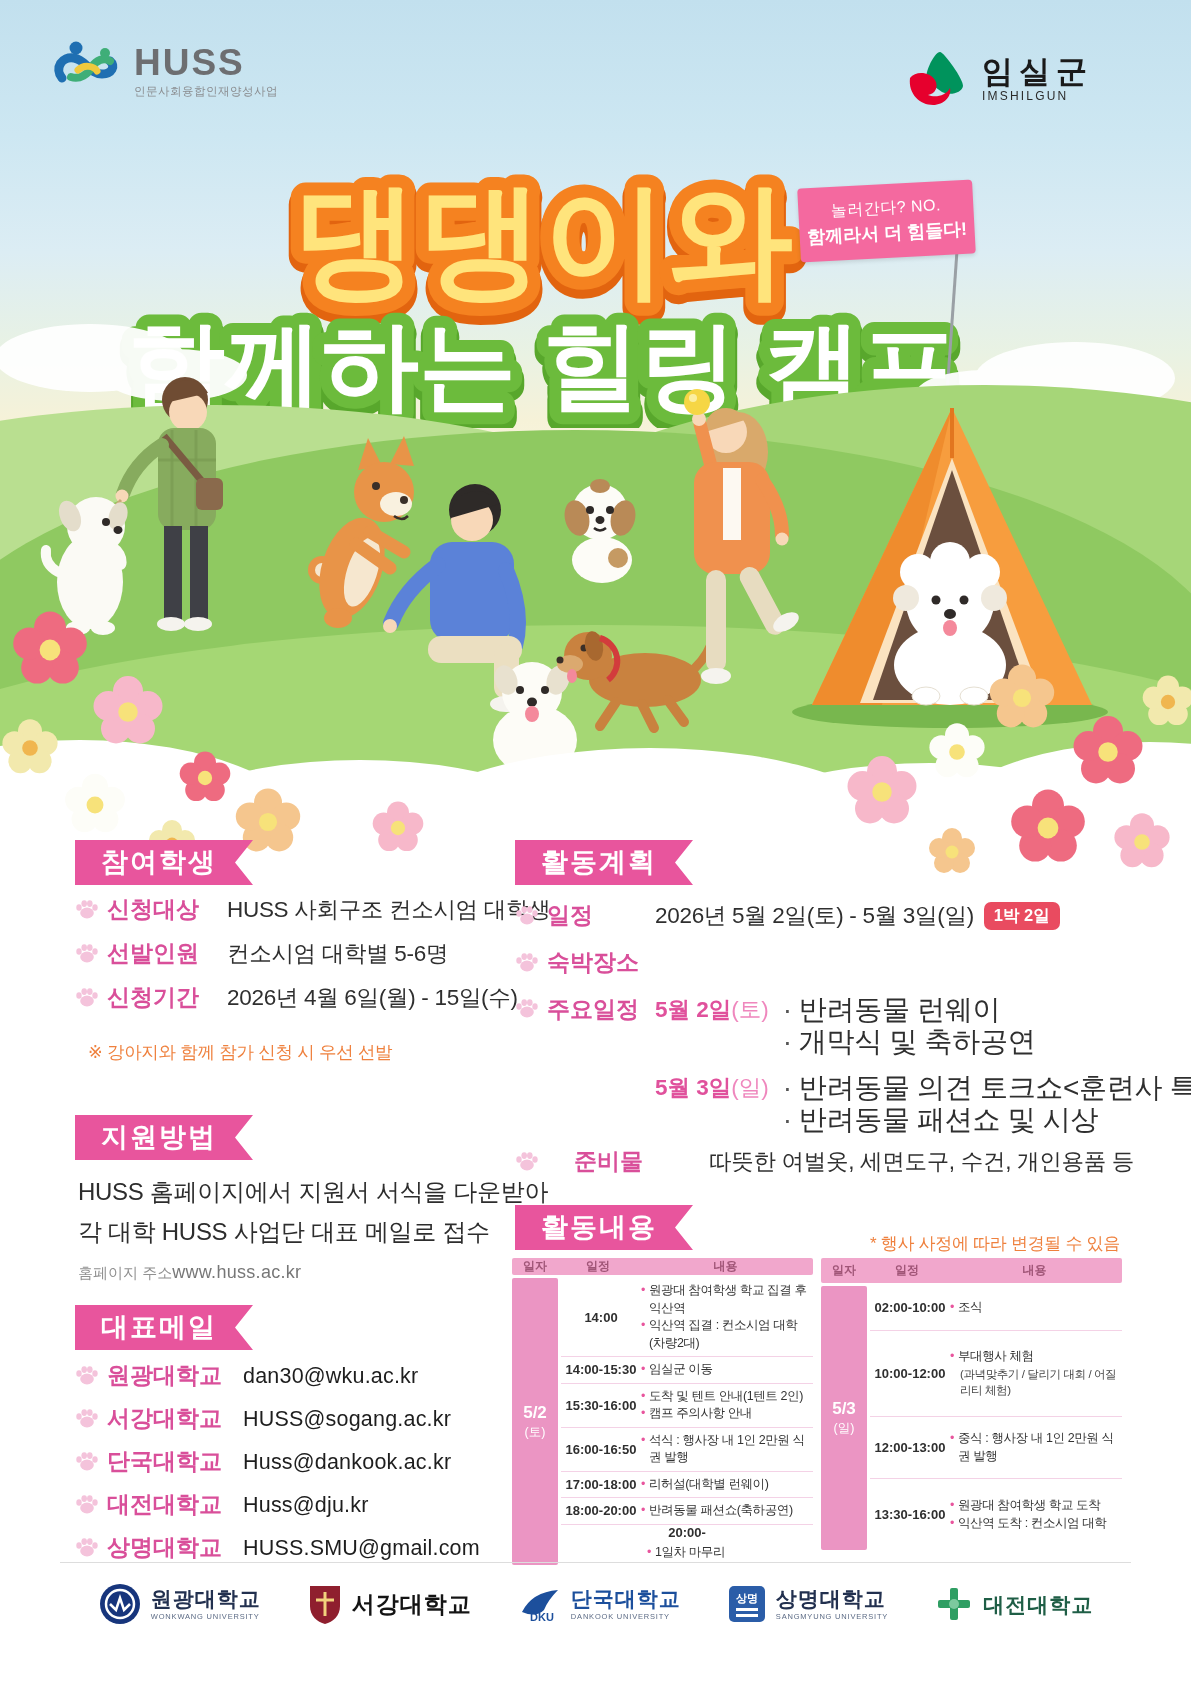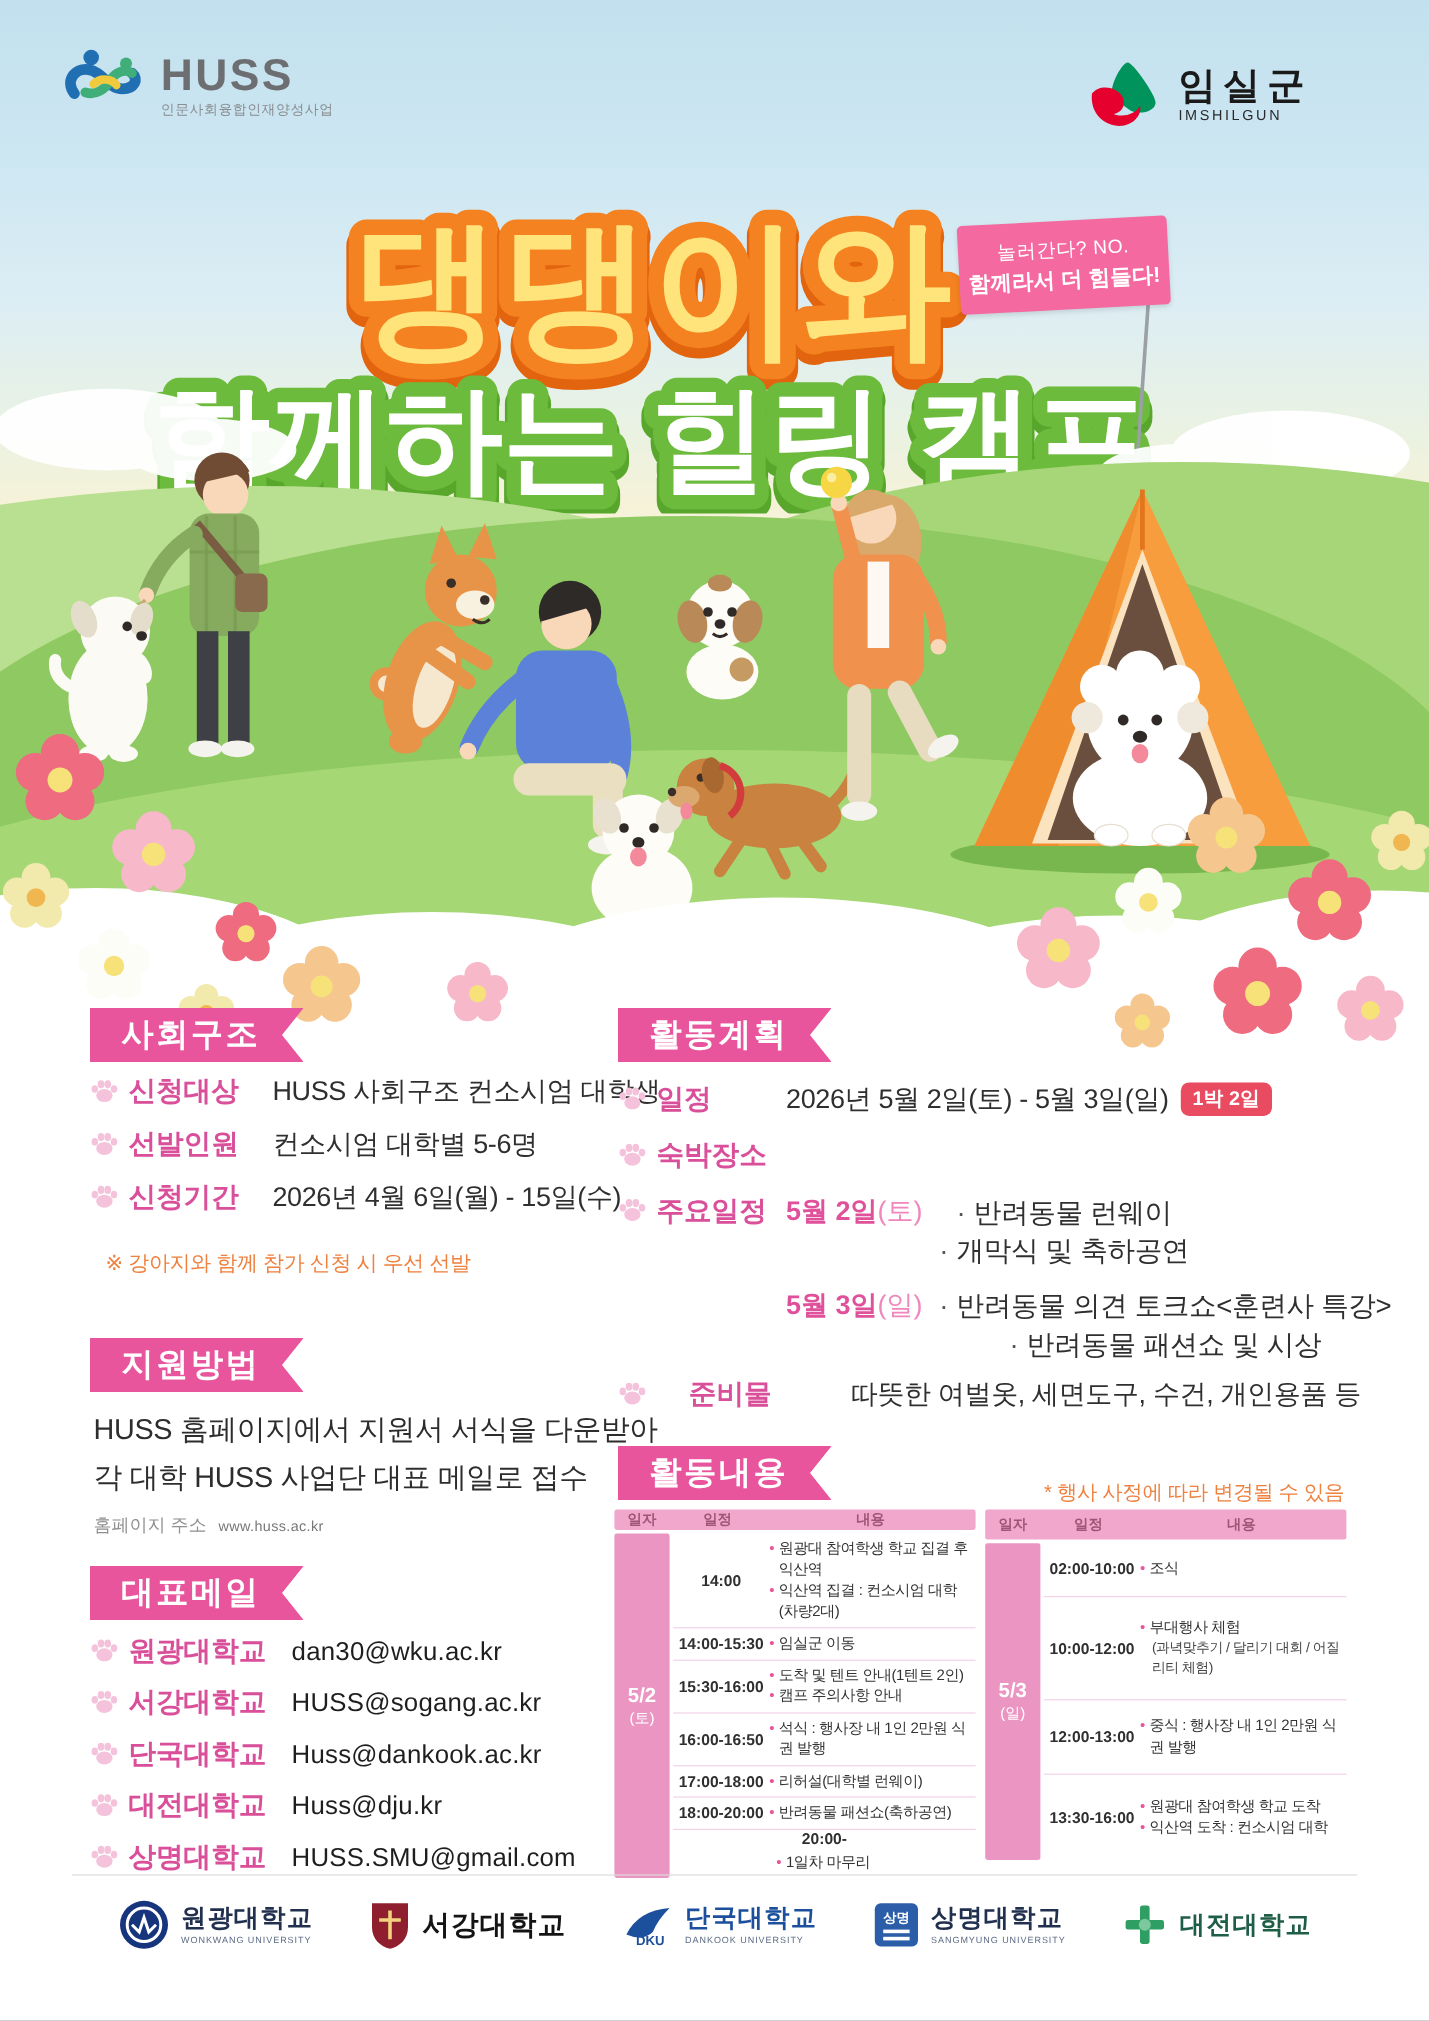--- a/index.html
+++ b/index.html
@@ -29,34 +29,34 @@
   .ribbon{height:45px;line-height:45px;background:#e8559d;color:#fff;font-weight:bold;font-size:27px;
     padding:0 36px 0 26px;letter-spacing:2px;
     clip-path:polygon(0 0,100% 0,calc(100% - 18px) 50%,100% 100%,0 100%);}
   .info-row{display:flex;align-items:baseline;gap:8px;white-space:nowrap;}
   .paw-icon{flex:0 0 auto;transform:translateY(3px);}
   .info-label{color:#d94f9a;font-weight:bold;font-size:23px;min-width:112px;}
   .info-value{color:#2f2f2f;font-size:22.5px;letter-spacing:-0.3px;}
   .note-orange{color:#ef813e;font-size:17.5px;letter-spacing:-0.3px;}
   .apply-text{font-size:24px;color:#2d2d2d;line-height:40px;letter-spacing:-0.3px;}
   .homepage{font-size:15px;color:#909090;}
-  .homepage .url{font-size:12px;color:#777;margin-left:10px;letter-spacing:.3px;}
+  .homepage .url{font-size:18px;color:#777;letter-spacing:.3px;}
   #email-list .info-label{min-width:128px;}
   #email-list .info-row{height:43px;}
   .email-val{font-size:21.5px;color:#1e1e1e;letter-spacing:.2px;}
   
   .plan-row{display:flex;align-items:baseline;gap:8px;white-space:nowrap;}
   .plan-row .info-label{min-width:100px;}
   .badge{display:inline-block;background:#e94b60;color:#fff;font-weight:bold;font-size:16.5px;
     padding:3px 10px;border-radius:7px;margin-left:10px;transform:translateY(-2px);letter-spacing:0;}
   .lodge-note{font-size:13.5px;color:#3c3c3c;letter-spacing:-0.6px;}
   .ms-row{display:flex;gap:14px;margin-bottom:14px;}
   .ms-date{color:#e0519c;font-weight:bold;font-size:22.5px;white-space:nowrap;min-width:104px;}
   .ms-day{font-weight:normal;color:#ef87bd;}
-  .ms-item{font-size:23px;color:#2f2f2f;line-height:32px;white-space:nowrap;letter-spacing:-0.3px;text-align:center;}
+  .ms-item{font-size:28px;color:#2f2f2f;line-height:32px;white-space:nowrap;letter-spacing:-0.3px;}
   .ms-dot{color:#555;margin-right:7px;}
   .act-note{color:#ef813e;font-size:17px;text-align:right;letter-spacing:-0.3px;}
   
   .sched{left:512px;top:1258px;width:610px;height:292px;display:flex;gap:8px;}
   .sched-half{flex:1;display:flex;flex-direction:column;}
   .sched-head{display:flex;height:25px;background:#f1a7cc;border-radius:2px;margin-bottom:3px;justify-content:center;}
   .sh{display:flex;align-items:center;justify-content:center;font-size:12px;font-weight:bold;color:#a05577;}
   .sh0{width:46px;}.sh1{width:80px;}.sh2{flex:1;}
   .sched-body{flex:1;display:flex;}
   .sched-datecol{width:46px;background:#eb95c3;border-radius:2px;color:#fff;display:flex;
@@ -454,21 +454,21 @@
             <circle cx="13" cy="-4" r="10"></circle>
             <circle cx="8" cy="11" r="10"></circle>
             <circle cx="-8" cy="11" r="10"></circle>
             <circle cx="-13" cy="-4" r="10"></circle>
           </g>
           <circle r="6.5" fill="#f7e27a"></circle>
         </g>
     </g>
   </svg>
 
-  <div class="abs ribbon" style="left:75px;top:840px;">사회구조</div>
+  <div class="abs ribbon" style="left:75px;top:840px;">참여학생</div>
   <div class="abs" style="left:75px;top:894px;display:flex;flex-direction:column;gap:13px;" id="recruit-items">
       <div class="info-row">
         <svg class="paw-icon" width="24" height="22" viewBox="0 0 24 22">
           <g fill="#f4c3db">
             <ellipse cx="12" cy="15" rx="6.8" ry="5.4"></ellipse>
             <ellipse cx="4" cy="9.5" rx="2.7" ry="3.2"></ellipse>
             <ellipse cx="9.2" cy="5.6" rx="2.8" ry="3.4"></ellipse>
             <ellipse cx="14.8" cy="5.6" rx="2.8" ry="3.4"></ellipse>
             <ellipse cx="20" cy="9.5" rx="2.7" ry="3.2"></ellipse>
           </g>

